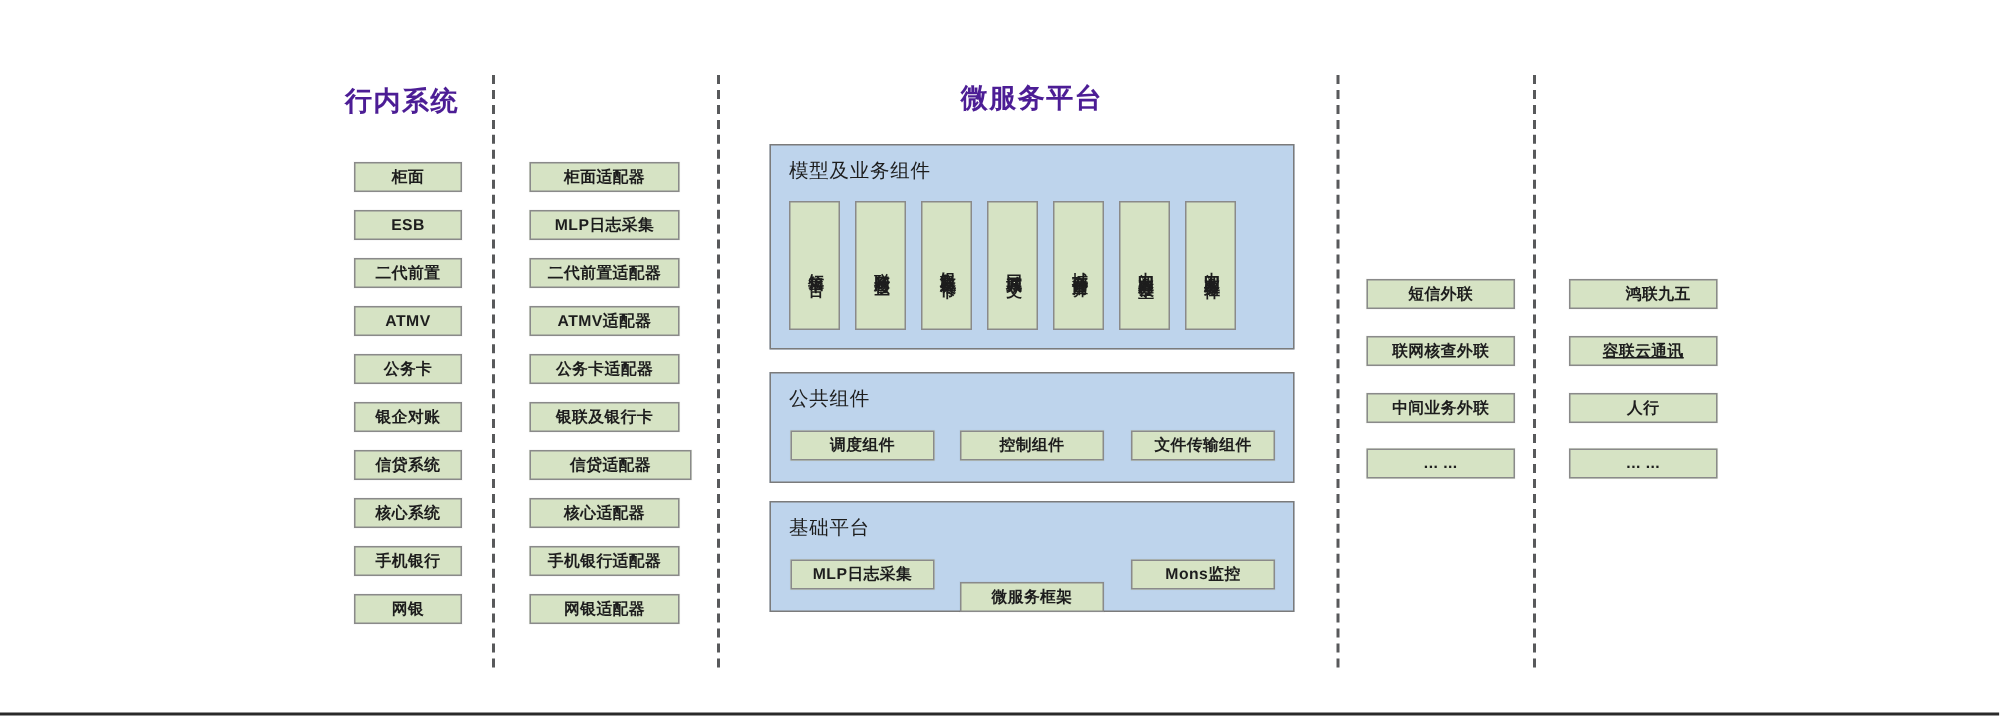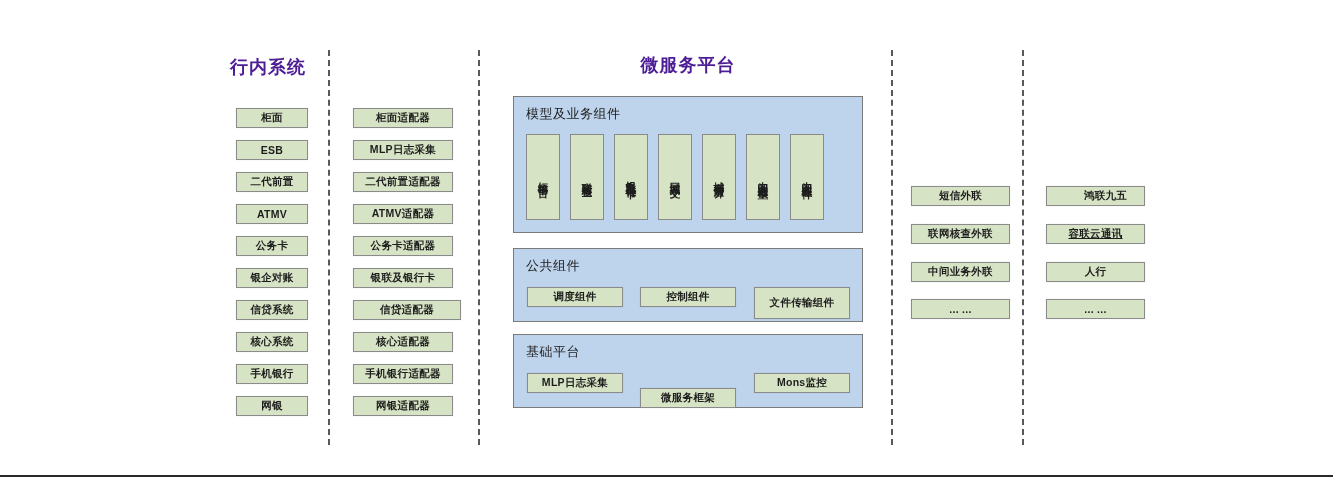--- a/index.html
+++ b/index.html
@@ -165,21 +165,21 @@
     </div>
   <div class="gbox-vert" style="left:790px; top:134px; width:34px; height:86px;">
       <span>中间业务组件</span>
     </div>
 
   <div class="bpanel" style="left:513px; top:248px; width:350px; height:74px;">
     <div class="bpanel-title">公共组件</div>
   </div>
   <div class="gbox" style="left:527px; top:287px; width:96px; height:20px;">调度组件</div>
   <div class="gbox" style="left:640px; top:287px; width:96px; height:20px;">控制组件</div>
-  <div class="gbox" style="left:754px; top:287px; width:96px; height:32px;">文件传输组件</div>
+  <div class="gbox" style="left:754px; top:287px; width:96px; height:20px;">文件传输组件</div>
 
   <div class="bpanel" style="left:513px; top:334px; width:350px; height:74px;">
     <div class="bpanel-title">基础平台</div>
   </div>
   <div class="gbox" style="left:527px; top:373px; width:96px; height:20px;">MLP日志采集</div>
   <div class="gbox" style="left:640px; top:388px; width:96px; height:20px;">微服务框架</div>
   <div class="gbox" style="left:754px; top:373px; width:96px; height:20px;">Mons监控</div>
 
   <div class="gbox" style="left:911px; top:186px; width:99px; height:20px;text-align:center;">短信外联</div>
   <div class="gbox" style="left:911px; top:224px; width:99px; height:20px;">联网核查外联</div>

